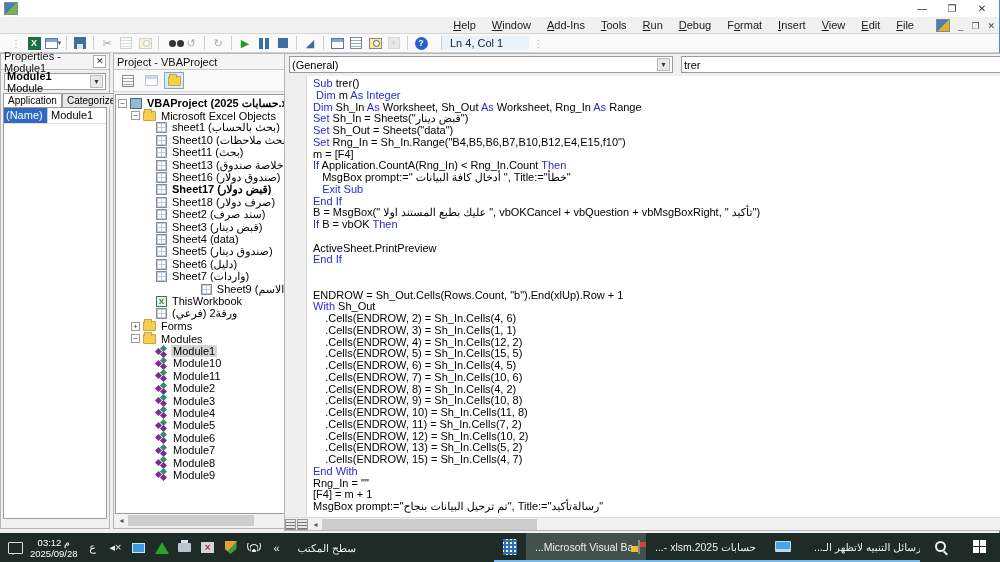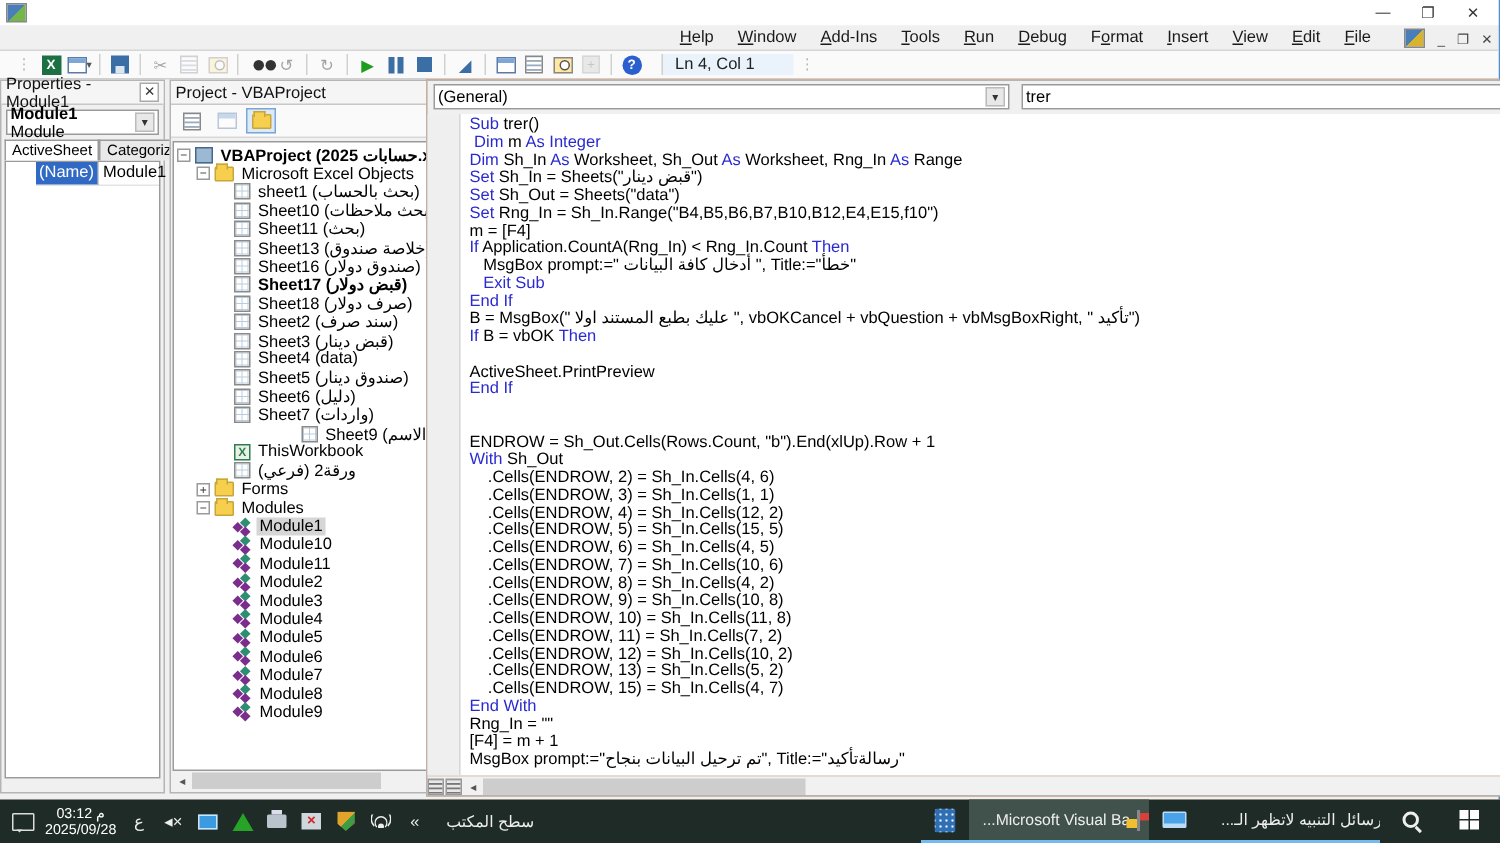--- a/index.html
+++ b/index.html
@@ -47,21 +47,21 @@
   .close-x{width:14px;height:13px;border:1px solid #aaa;background:#fff;font-size:9px;line-height:11px;text-align:center;color:#333;}
 
   #props{left:0;top:53px;width:110px;height:476px;}
   #props-combo{margin:3px 3px;height:17px;background:#fff;border:1px solid #9a9a9a;font-size:11px;display:flex;align-items:center;justify-content:space-between;padding:0 2px;}
   #props-combo b{font-weight:bold;}
   .combo-arr{width:13px;height:13px;background:#e8e8e8;border:1px solid #bbb;font-size:8px;line-height:12px;text-align:center;color:#333;}
   #props-tabs{display:flex;font-size:10px;margin:1px 2px 0 2px;}
   .ptab{padding:1px 4px;border:1px solid #9a9a9a;border-bottom:none;background:#e9e9e9;white-space:nowrap;}
   .ptab.active{background:#fff;position:relative;z-index:2;}
   #props-grid{margin:0 2px;background:#fff;border:1px solid #9a9a9a;height:412px;font-size:11px;}
-  .prow{display:flex;border-bottom:1px solid #e3e3e3;height:16px;line-height:15px;margin-left:20px;}
+  .prow{display:flex;border-bottom:1px solid #e3e3e3;height:16px;line-height:15px;}
   .prow .pk{width:44px;background:#316ac5;color:#fff;padding:0 2px;border-right:1px solid #ccc;}
   .prow .pv{flex:1;padding:0 3px;color:#000;}
 
   #proj{left:113px;top:53px;width:204px;height:476px;}
   #proj-tools{height:22px;display:flex;align-items:center;gap:3px;padding:2px 4px;border-bottom:1px solid #d8d8d8;background:#fafafa;}
   .pt-btn{width:20px;height:17px;display:flex;align-items:center;justify-content:center;}
   .pt-btn.sel{border:1px solid #7aa7d7;background:#dceaf7;}
   .ic-folder{width:13px;height:10px;background:#f7cf4e;border:1px solid #caa53a;border-radius:1px;position:relative;}
   .ic-folder::before{content:"";position:absolute;left:0;top:-3px;width:6px;height:3px;background:#f7cf4e;border:1px solid #caa53a;border-bottom:none;}
   #ptree{position:absolute;top:40px;left:1px;right:1px;bottom:14px;background:#fff;border:1px solid #9a9a9a;overflow:hidden;font-size:11px;padding:2px 0 0 2px;}
@@ -239,21 +239,21 @@
     <div id="props" class="panel">
       <div class="panel-hdr">
         <span>Properties - Module1</span>
         <span class="close-x">✕</span>
       </div>
       <div id="props-combo">
         <span><b>Module1</b><span> Module</span></span>
         <span class="combo-arr">▾</span>
       </div>
       <div id="props-tabs">
-        <span class="ptab active">ActiveSheet</span>
+        <span class="ptab active">Application</span>
         <span class="ptab">Categorized</span>
       </div>
       <div id="props-grid">
           <div class="prow">
             <span class="pk">(Name)</span>
             <span class="pv">Module1</span>
           </div>
         </div>
     </div>
 
@@ -548,20 +548,24 @@
     <div id="tb-apps">
 
       <span class="tb-app">
           <span class="ic-calc"></span>
         </span>
         <span class="tb-app active">
           <span>...Microsoft Visual Ba</span>
           <span class="ic-vba"></span>
         </span>
         <span class="tb-app">
+          <span dir="rtl">حسابات 2025.xlsm -...</span>
+          <span class="ic-xl"></span>
+        </span>
+        <span class="tb-app">
           <span class="ic-laptop"></span>
         </span>
         <span class="tb-app">
           <span class="ic-brave"></span>
           <span dir="rtl">رسائل التنبيه لاتظهر الـ...</span>
         </span>
         <span class="tb-ibtn">
           <span class="ic-search"></span>
         </span>
       <span class="tb-ibtn">

